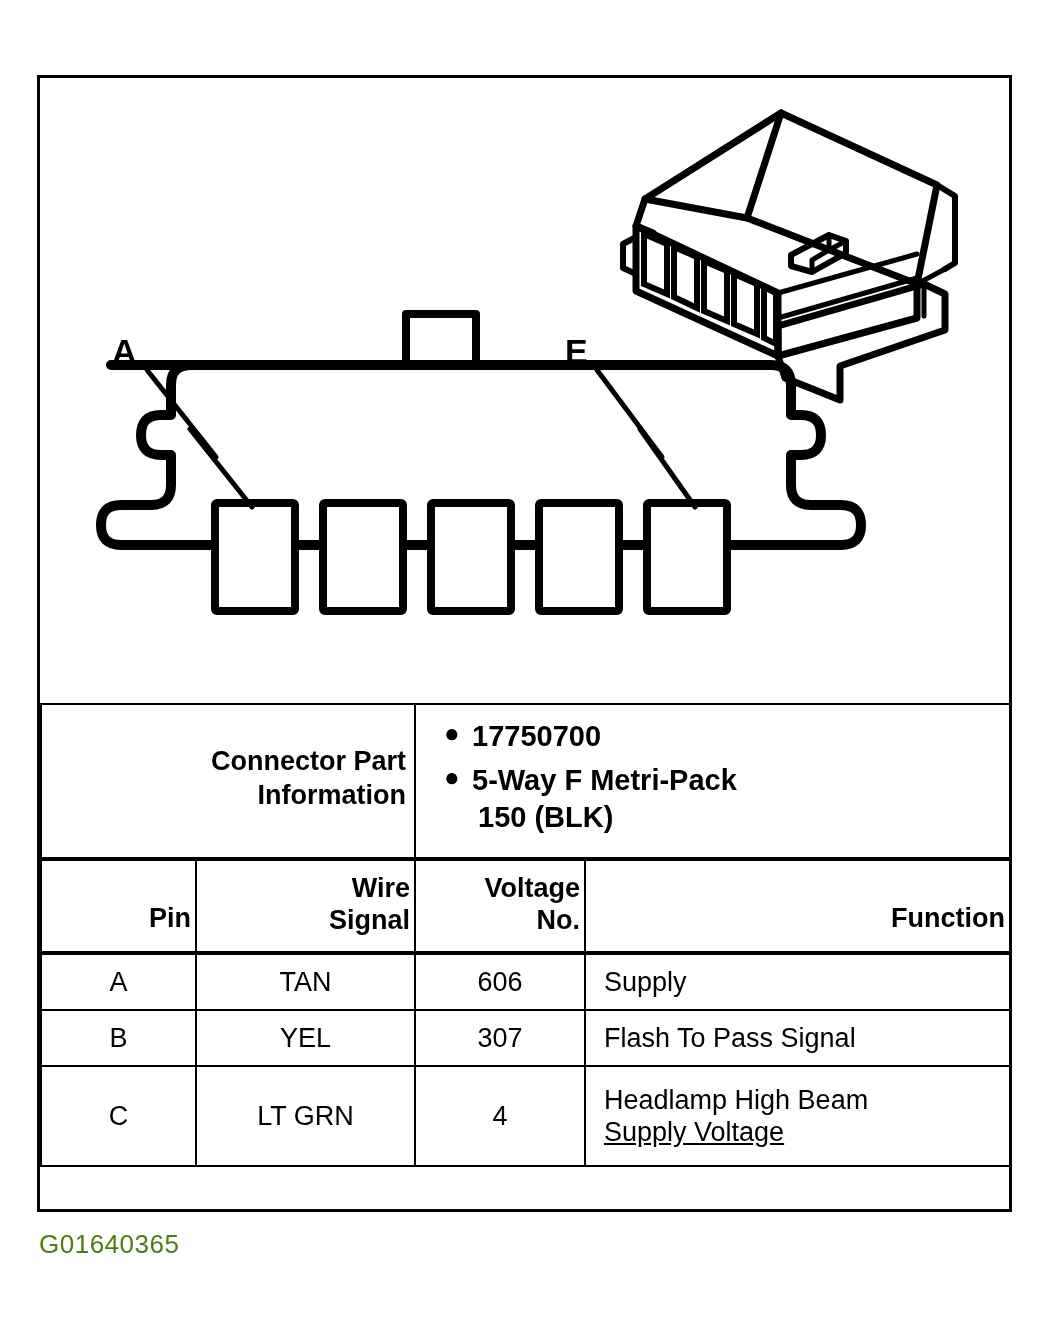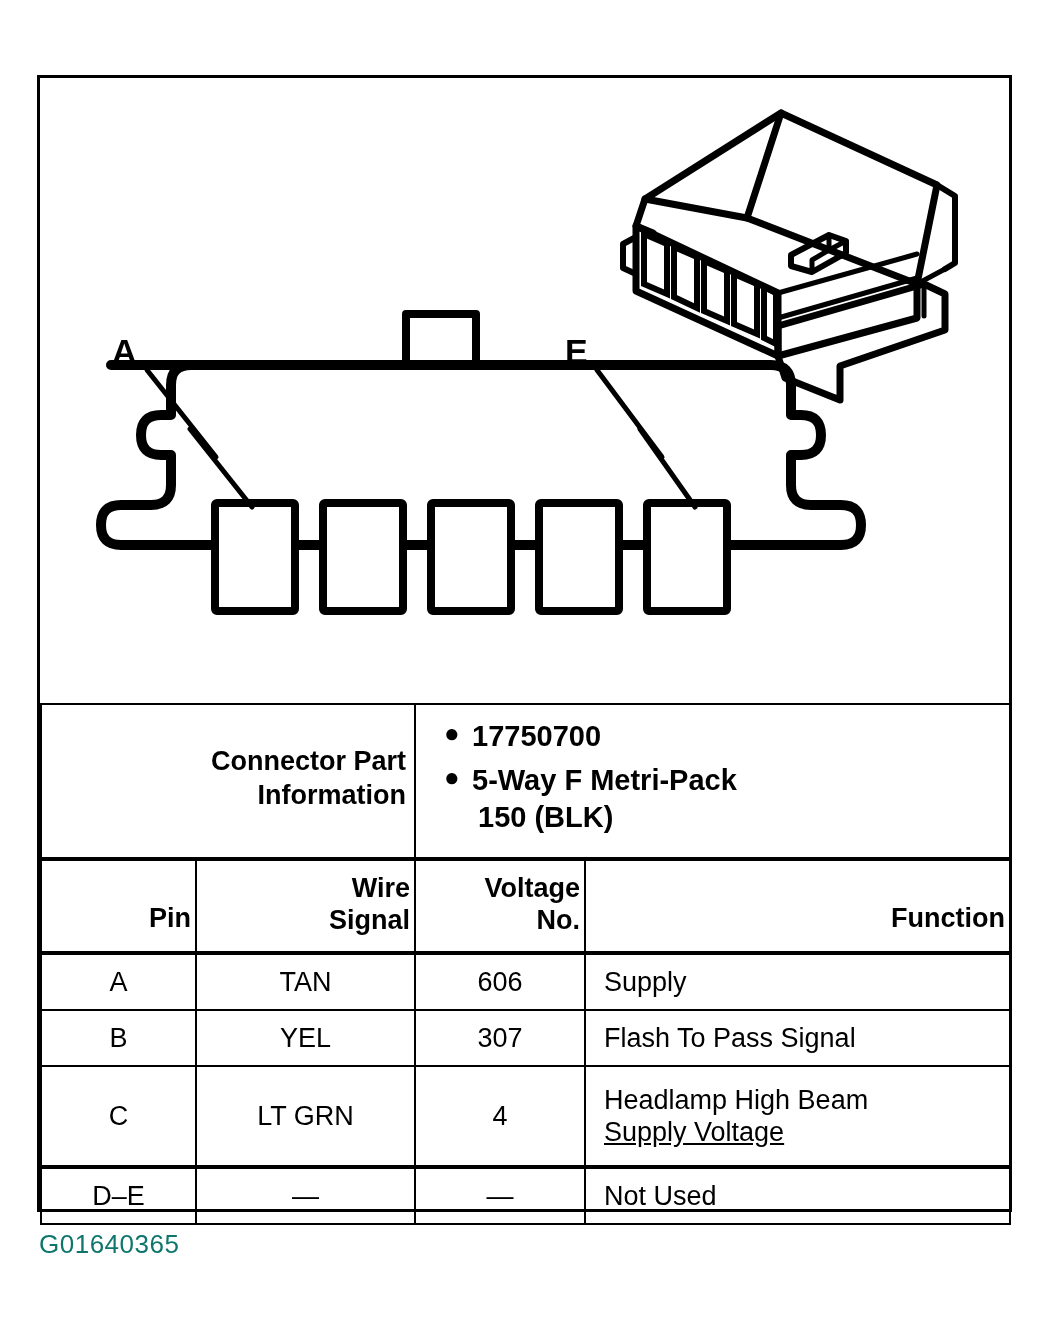--- a/index.html
+++ b/index.html
@@ -127,21 +127,21 @@
   .fn-cell .l2 { display: block; text-decoration: underline; }
 
   
   #caption {
     position: absolute;
     left: 39px;
     top: 1229px;
     font-family: "Liberation Sans", sans-serif;
     font-size: 26px;
     letter-spacing: 0.5px;
-    color: #0f766e;
+    color: #4d7c0f;
   }
 </style>
 </head>
 <body>
 
 <div id="page-frame">
 
   <div id="illustration">
 
     <svg width="969" height="625" viewBox="0 0 969 625" xmlns="http://www.w3.org/2000/svg">
@@ -303,23 +303,17 @@
       <tr>
         <td class="row-cell" style="height:98px">C</td>
         <td class="row-cell">LT GRN</td>
         <td class="row-cell">4</td>
         <td class="row-cell fn-cell">
           <span>Headlamp High Beam</span>
           <span class="l2">Supply Voltage</span>
         </td>
       </tr>
 
-      <tr class="thick-top">
-        <td class="row-cell">D–E</td>
-        <td class="row-cell">—</td>
-        <td class="row-cell">—</td>
-        <td class="row-cell fn-cell">Not Used</td>
-      </tr>
     </tbody>
   </table>
 </div>
 
 <div id="caption">G01640365</div>
 
 </body></html>

